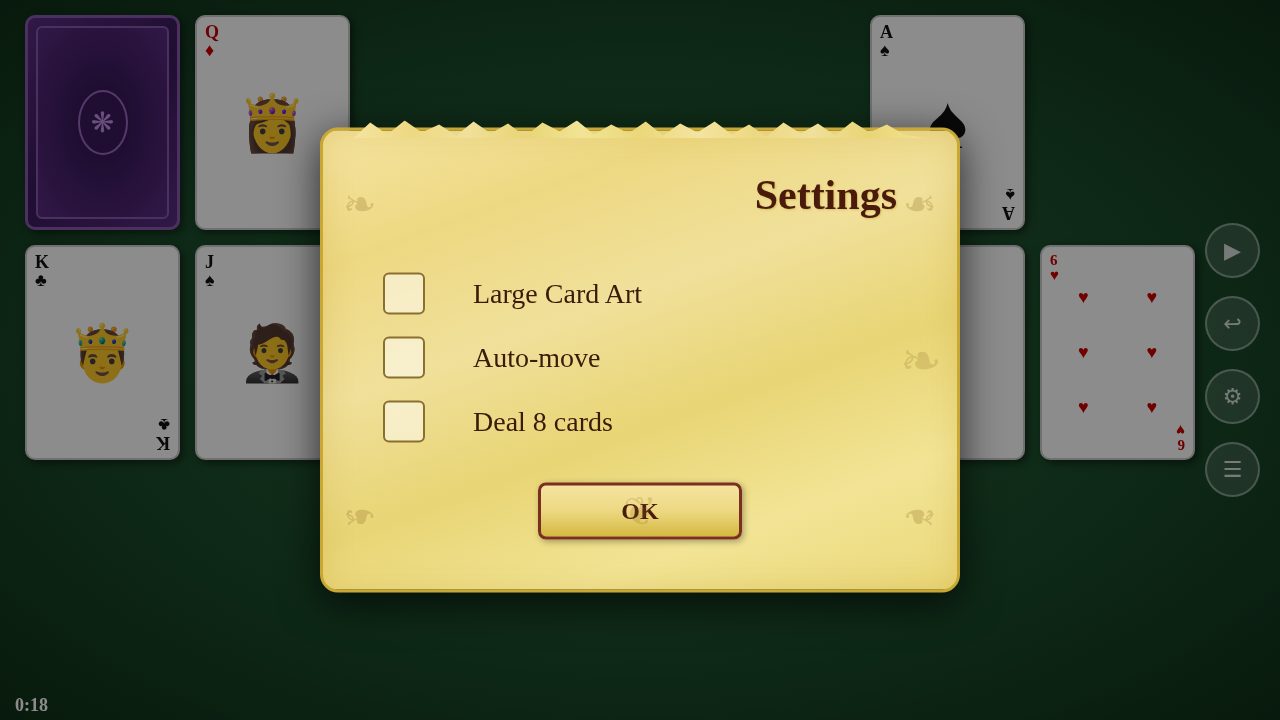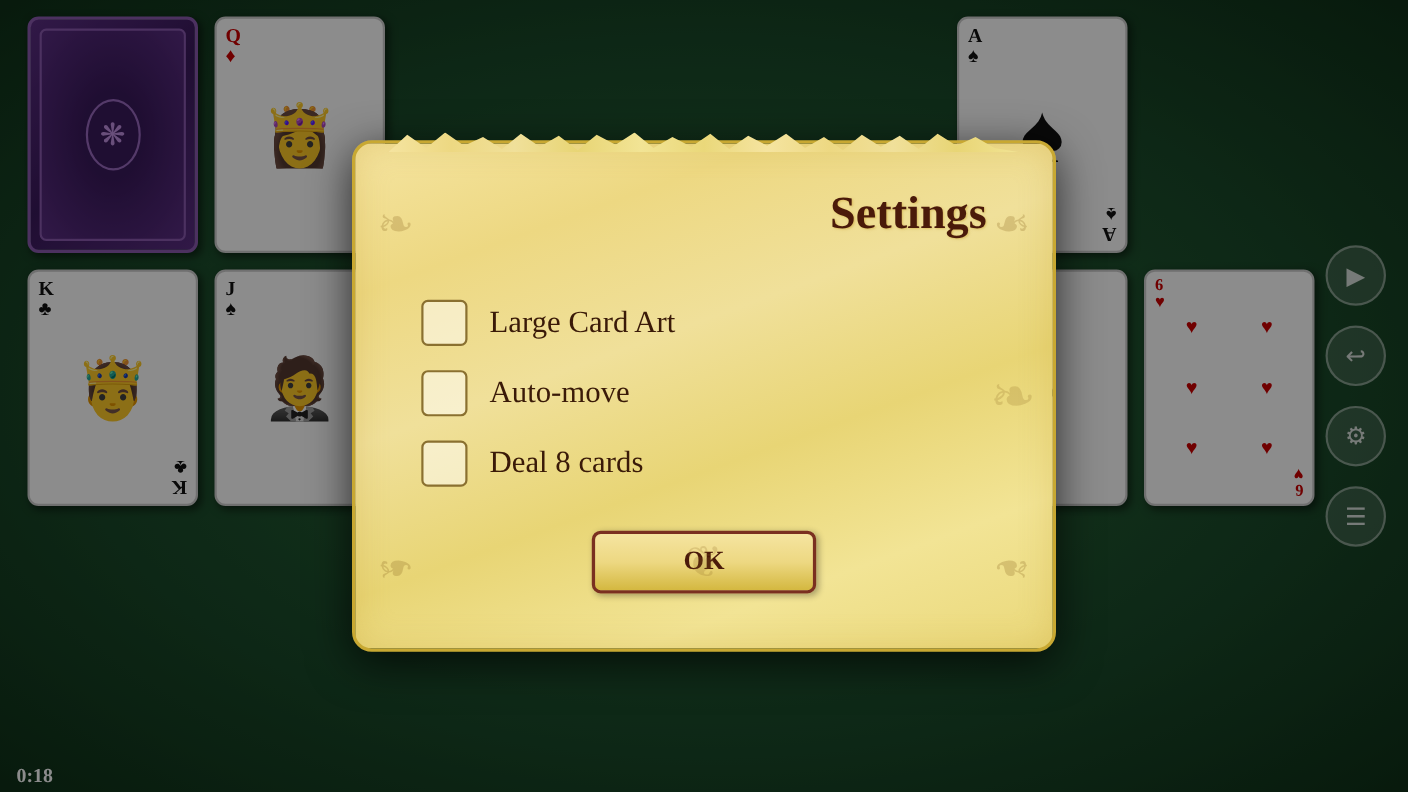--- a/index.html
+++ b/index.html
@@ -278,20 +278,21 @@
       height: 100%;
       color: #4a1a0a;
       font-size: 28px;
       font-weight: bold;
     }
 
     .settings-label {
       font-size: 28px;
       color: #3a1a08;
       font-weight: 500;
+      margin-left: 28px;
     }
 
     .ok-button-container {
       display: flex;
       justify-content: center;
     }
 
     .ok-button {
       padding: 12px 80px;
       font-size: 24px;

